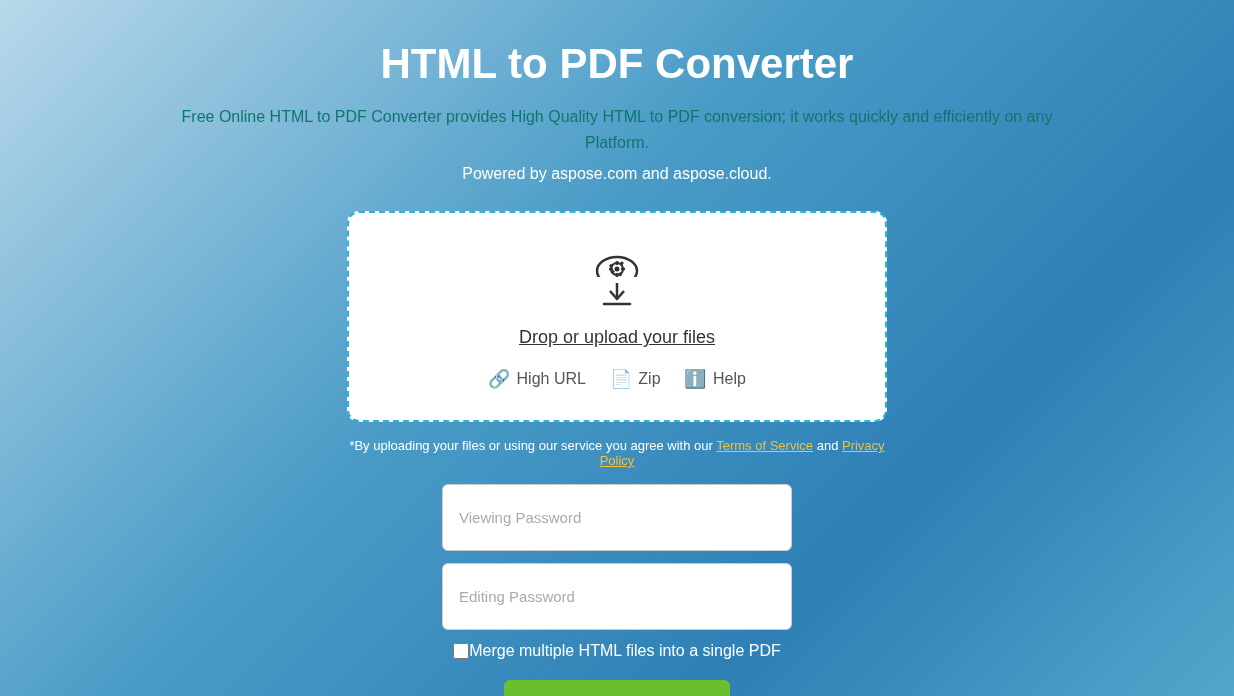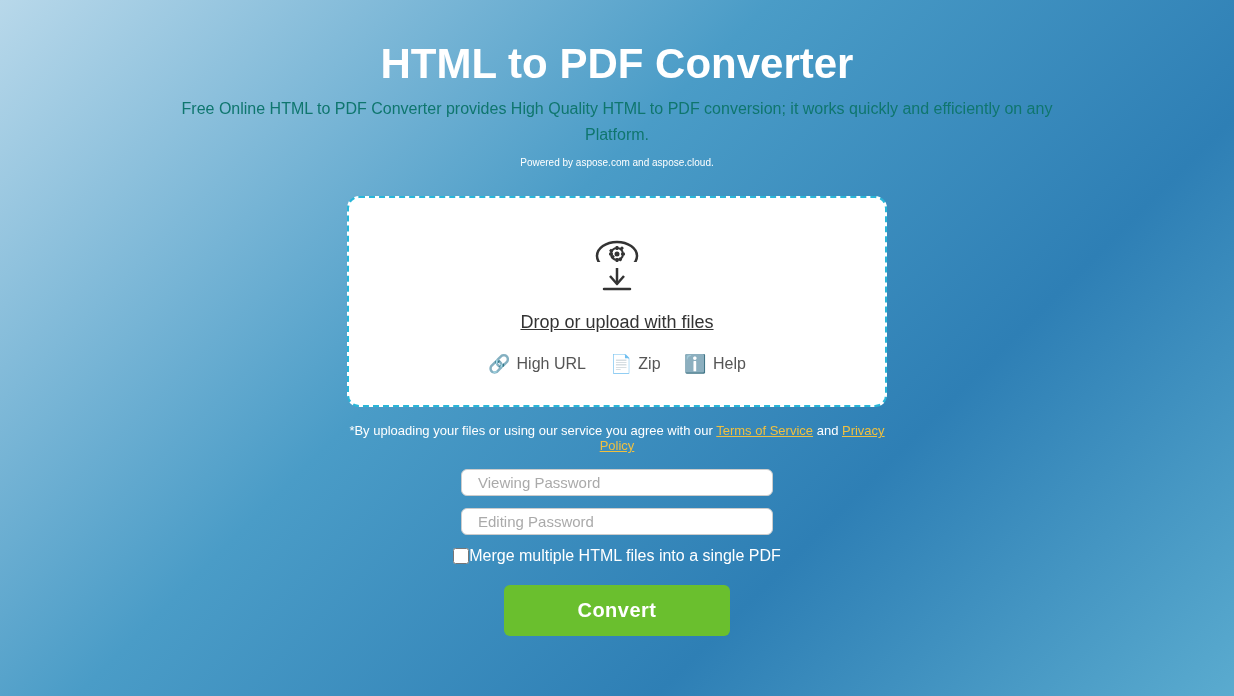--- a/index.html
+++ b/index.html
@@ -17,34 +17,34 @@
       flex-direction: column;
       align-items: center;
       padding: 40px 20px 40px;
     }
 
     .page-title {
       font-size: 42px;
       font-weight: bold;
       color: #fff;
       text-align: center;
-      margin-bottom: 8px;
+      margin-bottom: 16px;
     }
 
     .subtitle {
       font-size: 16px;
       color: #0f766e;
       text-align: center;
       max-width: 900px;
       line-height: 1.6;
       margin-bottom: 10px;
     }
 
     .powered-by {
-      font-size: 10px;
+      font-size: 16px;
       color: #fff;
       text-align: center;
       margin-bottom: 28px;
     }
 
     .upload-box {
       background: #fff;
       border: 2.5px dashed #29b6d8;
       border-radius: 12px;
       width: 540px;
@@ -103,22 +103,22 @@
       margin-bottom: 16px;
       max-width: 540px;
     }
 
     .terms-text a {
       color: #f0c040;
       text-decoration: underline;
     }
 
     .input-field {
-      width: 312px;
-      padding: 4px 16px;
+      width: 350px;
+      padding: 24px 16px;
       border: 1.5px solid #ccc;
       border-radius: 6px;
       font-size: 15px;
       color: #999;
       background: #fff;
       margin-bottom: 12px;
       outline: none;
     }
 
     .input-field::placeholder {
@@ -184,21 +184,21 @@
       <rect x="28.5" y="23" width="3.5" height="3" rx="1" transform="rotate(-45 28.5 23)" fill="#333"></rect>
       <rect x="37.5" y="14.5" width="3.5" height="3" rx="1" transform="rotate(-45 37.5 14.5)" fill="#333"></rect>
 
       <line x1="35" y1="34" x2="35" y2="48" stroke="#333" stroke-width="2.5"></line>
       <polyline points="28,42 35,50 42,42" stroke="#333" stroke-width="2.5" fill="none" stroke-linejoin="round"></polyline>
 
       <line x1="22" y1="55" x2="48" y2="55" stroke="#333" stroke-width="2.5" stroke-linecap="round"></line>
     </svg>
   </div>
 
-  <div class="drop-text">Drop or upload with files</div>
+  <div class="drop-text">Drop or upload your files</div>
 
   <div class="action-links">
     <a class="action-link">
       <span class="link-icon link-icon-url">🔗</span>
       <span>High URL</span>
     </a>
     <a class="action-link">
       <span class="link-icon link-icon-zip">📄</span>
       <span>Zip</span>
     </a>

